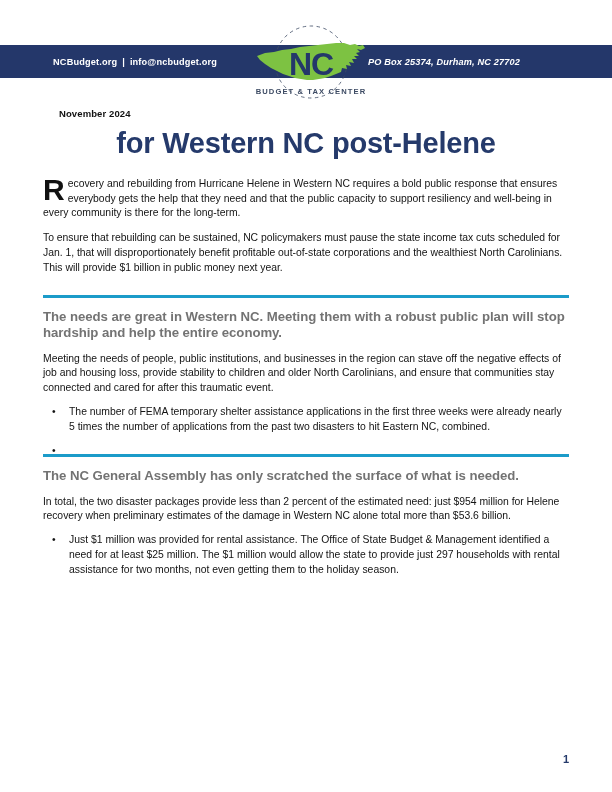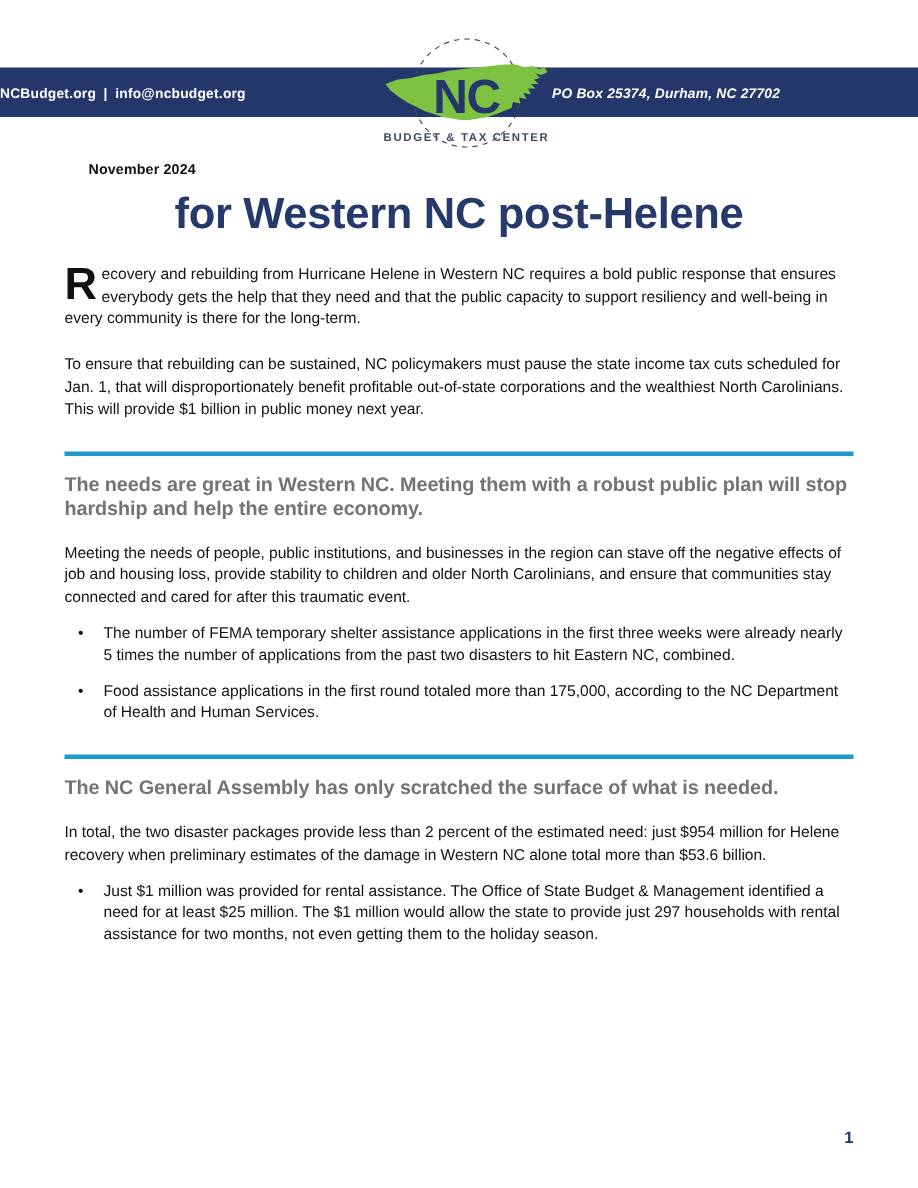--- a/index.html
+++ b/index.html
@@ -32,20 +32,21 @@
     background: #24376A;
   }
   .header-left {
     position: absolute;
     top: 45px;
     left: 0;
     width: 270px;
     height: 33px;
     display: flex;
     align-items: center;
+    justify-content: center;
     color: #ffffff;
     font-size: 9.2px;
     font-weight: bold;
     letter-spacing: 0.15px;
     white-space: nowrap;
   }
   .header-sep {
     margin: 0 5px;
     color: #ffffff;
   }
@@ -103,21 +104,21 @@
     padding: 0 4px;
     font-stretch: condensed;
   }
   .doc-title .line2 { display: block; }
 
   
   p.body {
     font-size: 10.4px;
     line-height: 1.42;
     color: #131313;
-    margin: 16px 0 9px 0;
+    margin: 0 0 9px 0;
     text-align: left;
     letter-spacing: -0.02px;
   }
 
   .lead {
     position: relative;
     margin-bottom: 10px;
   }
   .lead .dropcap {
     float: left;
@@ -240,21 +241,20 @@
     <div class="rule"></div>
     <h2 class="section-heading">The needs are great in Western NC. Meeting them with a robust public plan will stop hardship and help the entire economy.</h2>
     <p class="body">Meeting the needs of people, public institutions, and businesses in the region can stave off the negative effects of job and housing loss, provide stability to children and older North Carolinians, and ensure that communities stay connected and cared for after this traumatic event.</p>
     <ul class="bullets">
       <li>
         <span class="dot">•</span>
         <span>The number of FEMA temporary shelter assistance applications in the first three weeks were already nearly 5 times the number of applications from the past two disasters to hit Eastern NC, combined.</span>
       </li>
       <li>
         <span class="dot">•</span>
-        <span>Food assistance applications in the first round totaled more than 175,000, according to the NC Department of Health and Human Services.</span>
       </li>
     </ul>
   </div>
 
   <div class="section">
     <div class="rule"></div>
     <h2 class="section-heading">The NC General Assembly has only scratched the surface of what is needed.</h2>
     <p class="body">In total, the two disaster packages provide less than 2 percent of the estimated need: just $954 million for Helene recovery when preliminary estimates of the damage in Western NC alone total more than $53.6 billion.</p>
     <ul class="bullets">
       <li>

